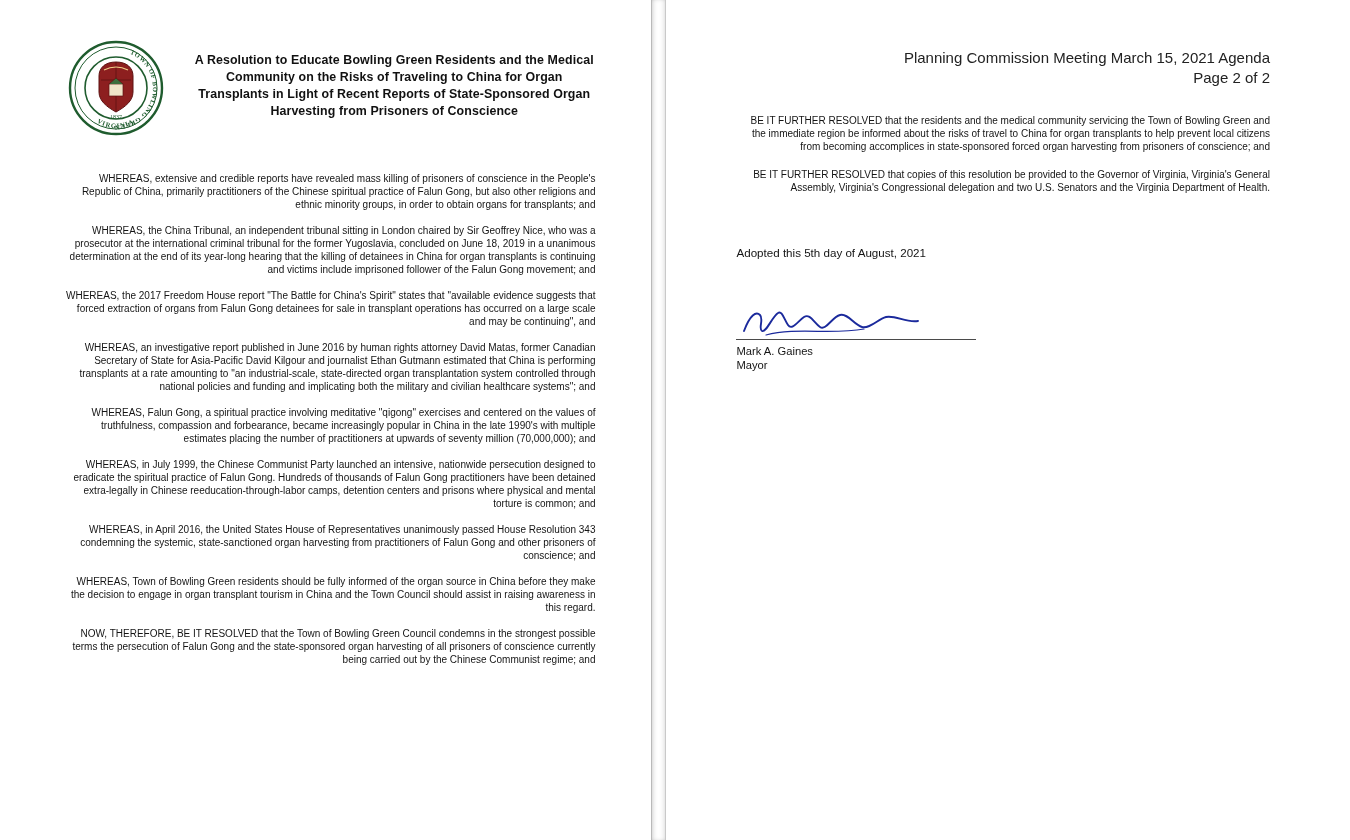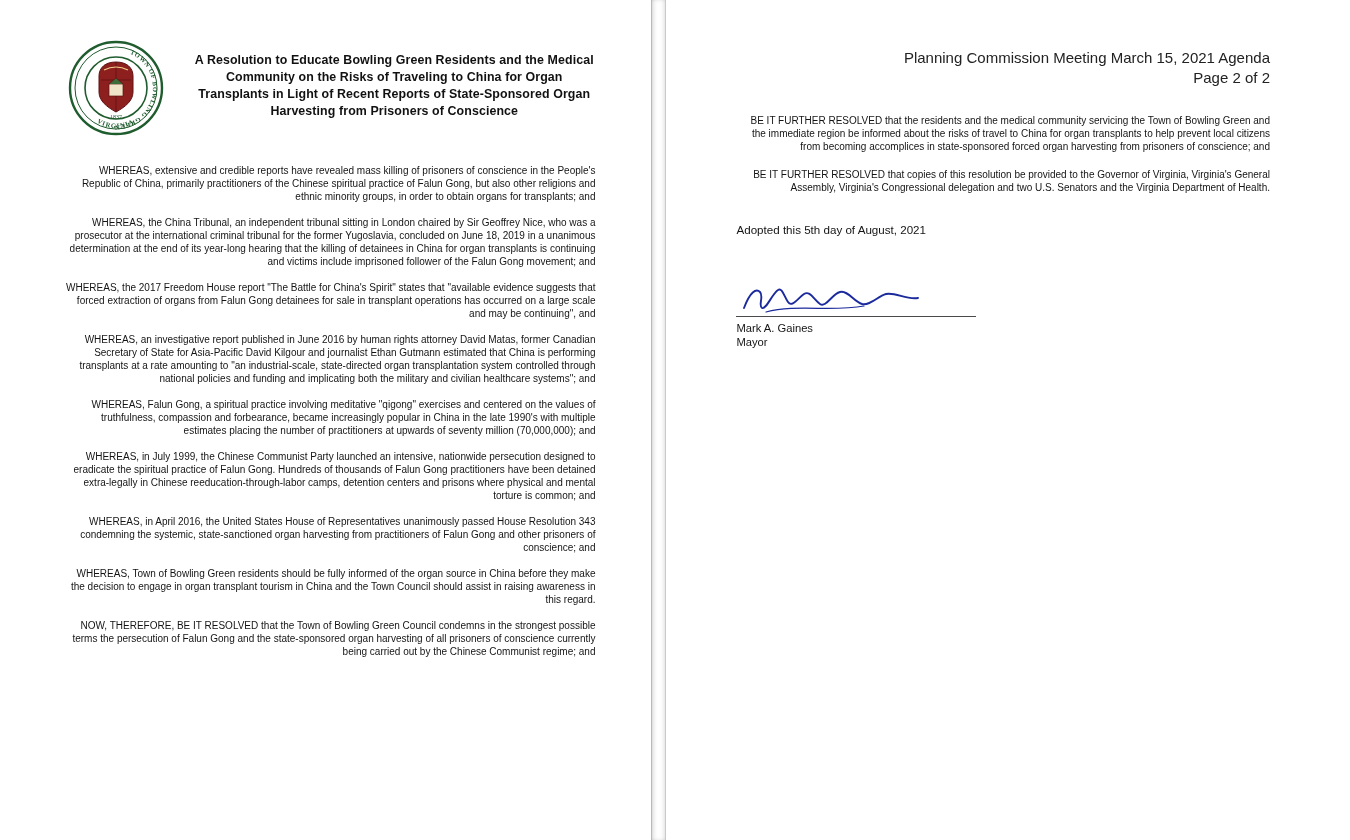--- a/index.html
+++ b/index.html
@@ -66,21 +66,21 @@
     font-size: 12.4px;
     font-weight: bold;
     line-height: 1.38;
     color: #111;
     margin: 0;
     letter-spacing: 0.1px;
   }
 
   
   .body-text {
-    margin-top: 28px;
+    margin-top: 36px;
   }
   .para {
     font-size: 10px;
     line-height: 1.30;
     margin: 0 0 13px 0;
     color: #141414;
     text-align: right;
   }
   .page-right .para {
     margin-bottom: 15px;
@@ -90,21 +90,21 @@
   .page-meta {
     text-align: right;
     font-size: 15px;
     line-height: 1.32;
     color: #222;
     margin-bottom: 26px;
   }
 
   
   .adopted {
-    margin-top: 29px;
+    margin-top: 52px;
     font-size: 11.6px;
     color: #141414;
   }
   .signatures {
     margin-top: 46px;
     display: flex;
     gap: 96px;
   }
   .sig-col {
     width: 240px;

